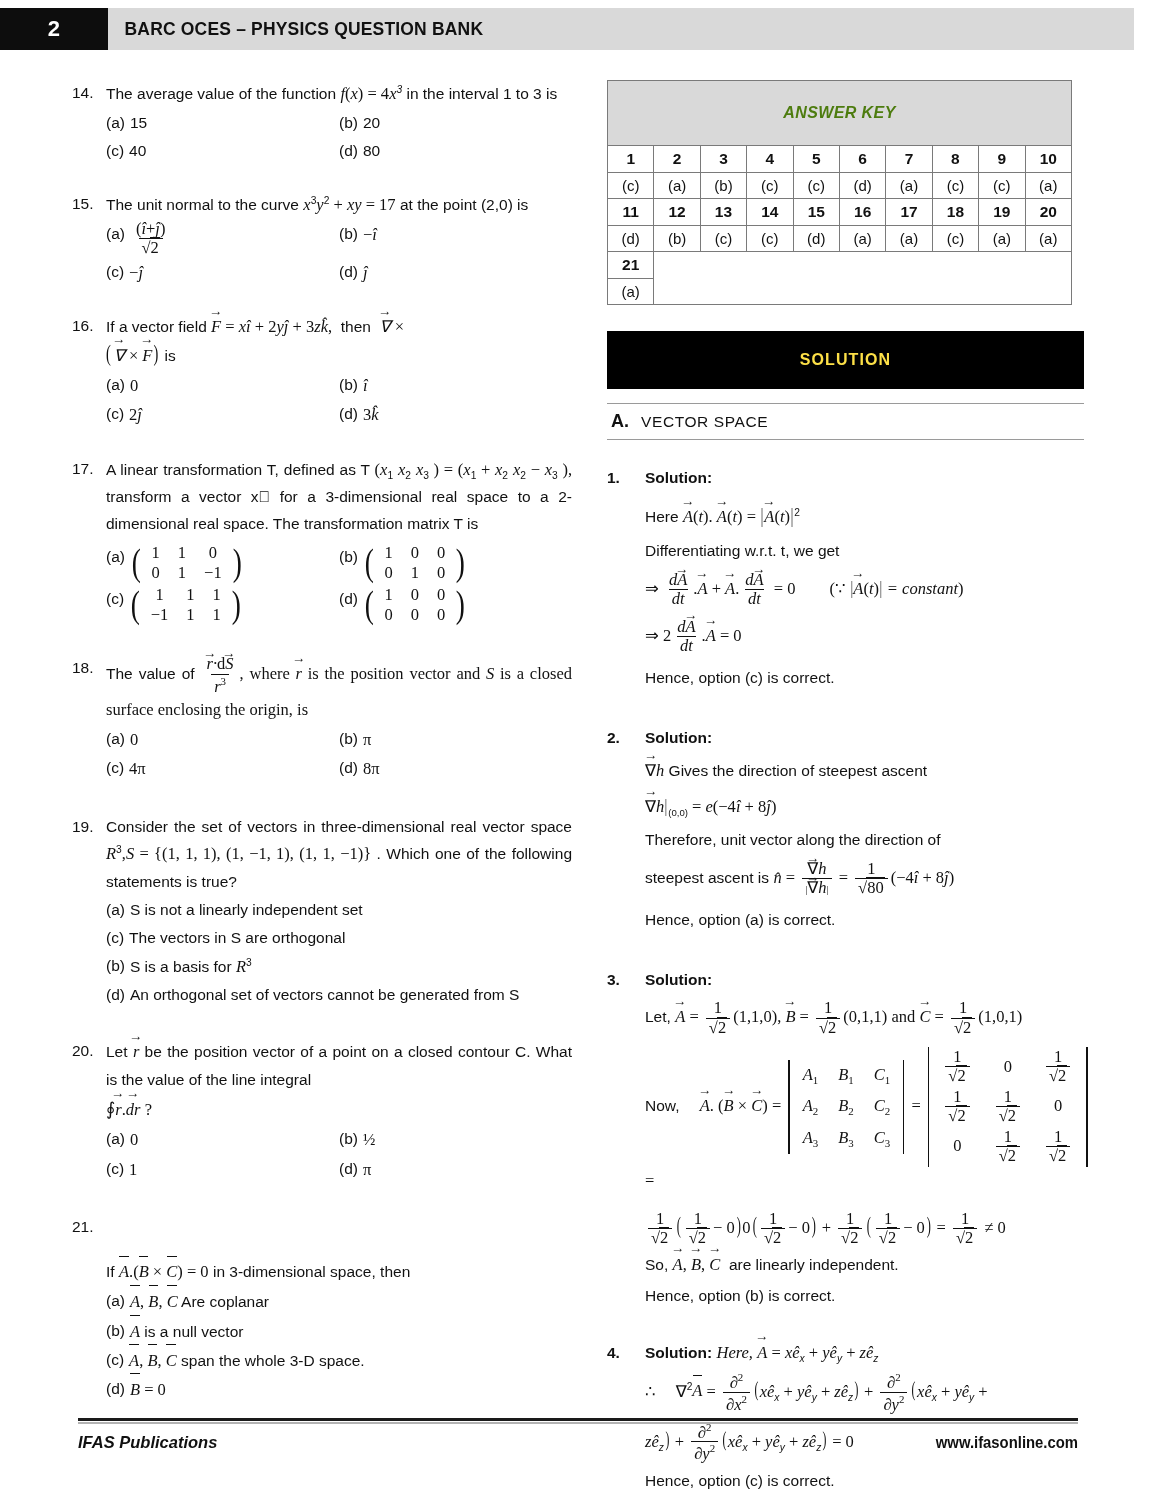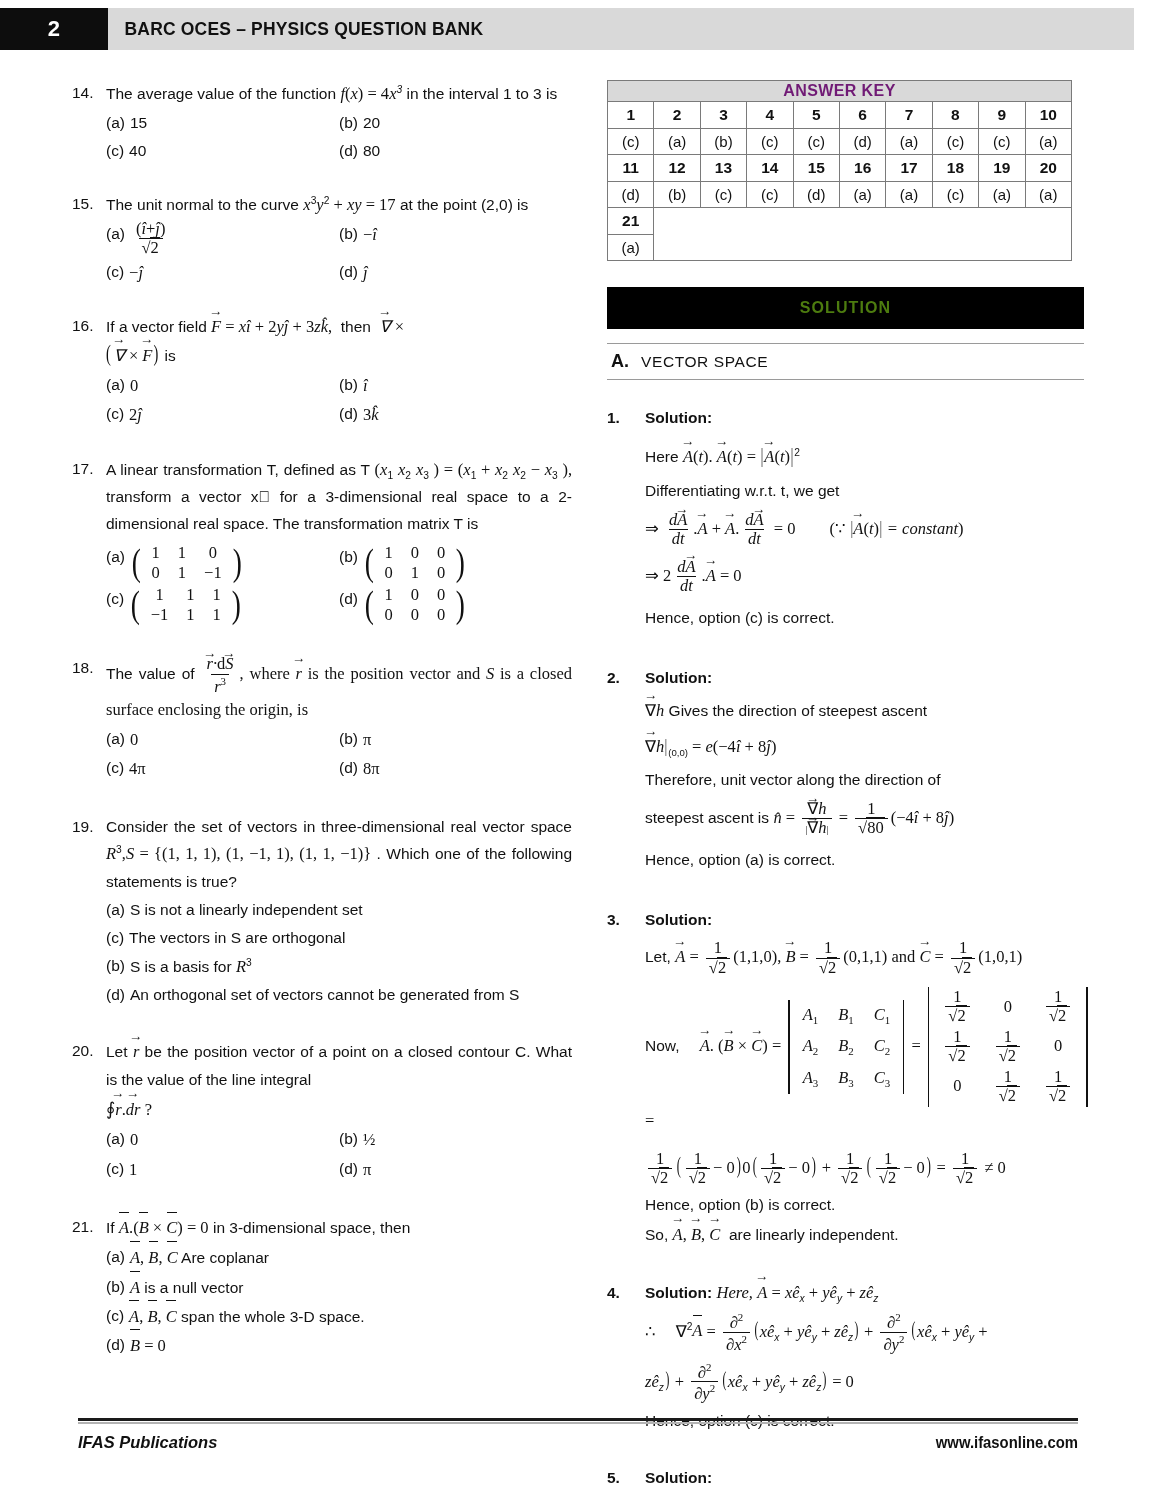--- a/index.html
+++ b/index.html
@@ -40,21 +40,21 @@
   }
   .col-right {
     position: absolute; left: 607px; top: 80px; width: 485px;
   }
 
   
   .q { display: flex; margin-bottom: 26px; }
   .q-num { width: 34px; flex: none; font-size: 15.5px; line-height: 1.72; }
   .q-body { flex: 1; font-size: 15.5px; line-height: 1.72; }
   .q-stem { text-align: justify; }
-  .q-stem.nojust { text-align: left; }
+  .q-stem.nojust { text-align: left; margin-top: 44px; }
   .opts { display: flex; flex-wrap: wrap; margin-top: 1px; }
   .opt { width: 50%; display: flex; align-items: flex-start; line-height: 1.78; padding-right:4px;}
   .opt.full { width: 100%; }
   .opt-lbl { flex: none; margin-right: 5px; }
   .opt-txt { flex: 1; }
   .opt-txt.just { text-align: justify; }
 
   
   .m  { font-family: "Liberation Serif", serif; font-style: italic; font-size: 16.5px; }
   .mr { font-family: "Liberation Serif", serif; font-style: normal; font-size: 16.5px; }
@@ -106,31 +106,31 @@
 
   
   .ak-table {
     border-collapse: collapse; width: 465px; table-layout: fixed;
     font-family: "Liberation Sans", sans-serif;
     border: 1.3px solid #6b6b6b;
   }
   .ak-table td, .ak-table th { border: 1.1px solid #7a7a7a; text-align: center; }
   .ak-title {
     background: #d9d9d9; font-weight: bold; font-size: 16px;
-    letter-spacing: .4px; padding: 1px 0; color:#701a75;
+    letter-spacing: .4px; padding: 23px 0; color:#4d7c0f;font-style:italic;
   }
   .ak-num { font-weight: bold; font-size: 15.5px; padding: 4px 0; }
   .ak-ans { font-size: 15px; padding: 4px 0; }
   .ak-empty { border-left: 1.1px solid #7a7a7a; }
 
   
   .sol-banner {
-    margin-top: 26px; background: #000; color: #4d7c0f;
+    margin-top: 26px; background: #000; color: #fde047;
     text-align: center; font-weight: bold; font-size: 16px;
-    letter-spacing: 1.1px; padding: 12px 0; width: 477px;
+    letter-spacing: 1.1px; padding: 20px 0; width: 477px;
   }
   .sec-rule-top { border-top: 1.6px solid #9a9a9a; margin-top: 14px; width:477px;}
   .sec-head {
     display: flex; align-items: baseline; padding: 7px 0 7px 4px; width:477px;
     border-bottom: 1.6px solid #9a9a9a;
   }
   .sec-letter { font-weight: bold; font-size: 18px; margin-right: 12px; }
   .sec-title { font-size: 15.5px; letter-spacing: .6px; }
 
   
@@ -691,24 +691,24 @@
             <span class="num mr">1</span>
             <span class="den mr">√<span class="rad"><span class="rbar">2</span></span></span>
           </span><span class="mr" style="font-size:1.45em;display:inline-block;transform:scaleX(.55);">(</span><span class="frac" style="font-size:.72em">
             <span class="num mr">1</span>
             <span class="den mr">√<span class="rad"><span class="rbar">2</span></span></span>
           </span><span class="mr">− 0</span><span class="mr" style="font-size:1.45em;display:inline-block;transform:scaleX(.55);">)</span><span class="mr"> = </span><span class="frac" style="font-size:.72em">
             <span class="num mr">1</span>
             <span class="den mr">√<span class="rad"><span class="rbar">2</span></span></span>
           </span><span class="mr"> ≠ 0</span>
       </span>
-      <span class="sline">Hence, option (b) is correct.</span>
       <span class="sline">
         So, <span class="vecwrap m">A</span><span class="mr">, </span><span class="vecwrap m">B</span><span class="mr">, </span><span class="vecwrap m">C</span>&nbsp; are linearly independent.
       </span>
+      <span class="sline">Hence, option (b) is correct.</span>
     </div>
   </div>
 
   <div class="sol" style="margin-top:26px;">
     <div class="sol-num">4.</div>
     <div class="sol-body">
       <span class="sol-lbl">Solution:</span>
       <span class="m"> Here,</span> <span class="vecwrap m">A</span><span class="mr"> = </span><span class="m">x</span><span class="m">ê</span><span class="sub">x</span><span class="mr"> + </span><span class="m">y</span><span class="m">ê</span><span class="sub">y</span><span class="mr"> + </span><span class="m">z</span><span class="m">ê</span><span class="sub">z</span>
       <span class="sline" style="">
         <span class="mr">∴ </span><span class="gap-s"></span><span class="mr">∇</span><span class="supr">2</span><span class="barwrap m">A</span><span class="mr"> = </span><span class="frac" style="font-size:.7em">

